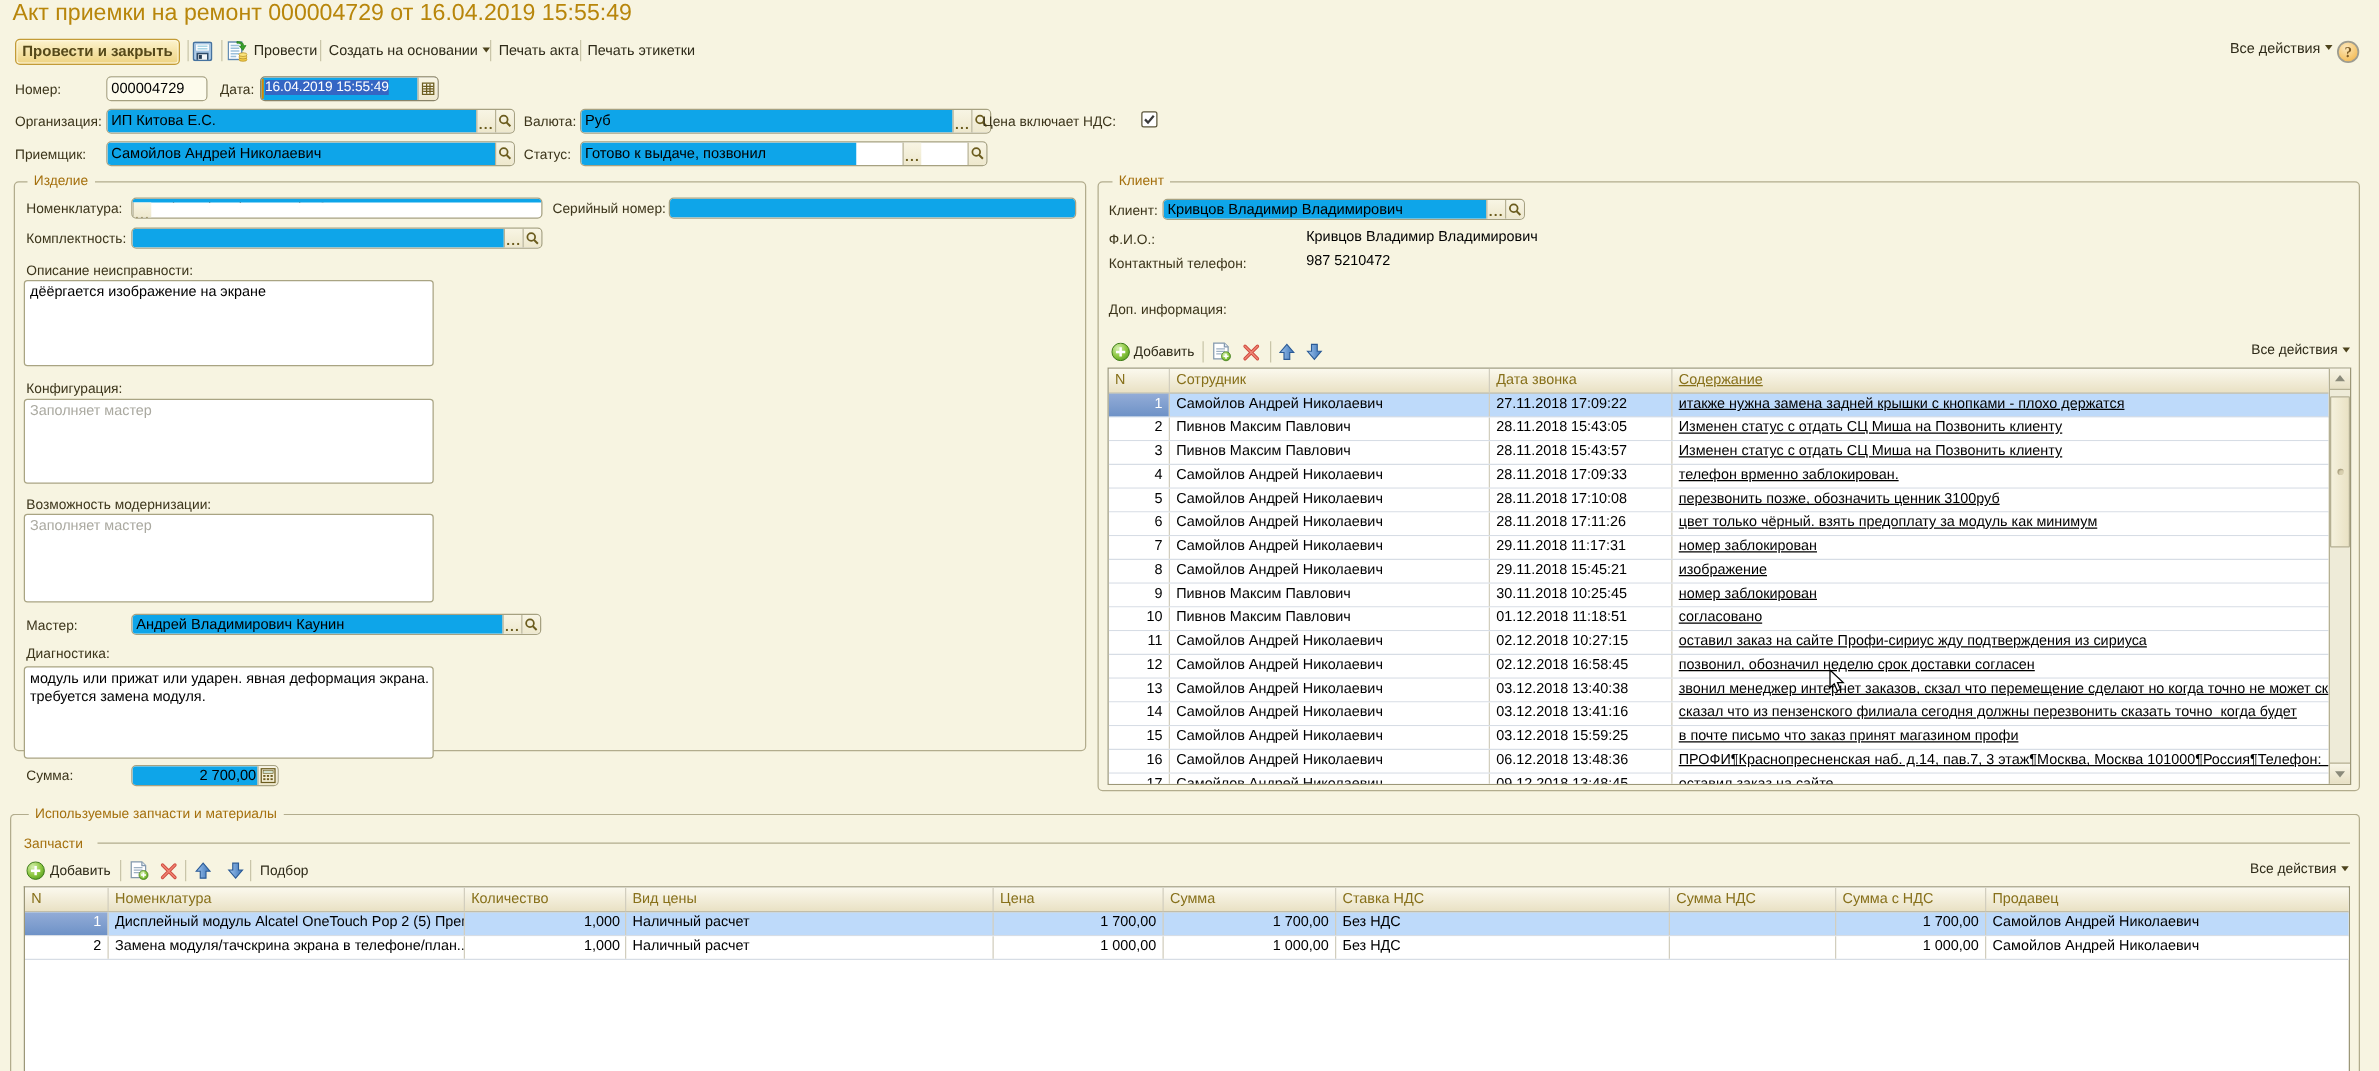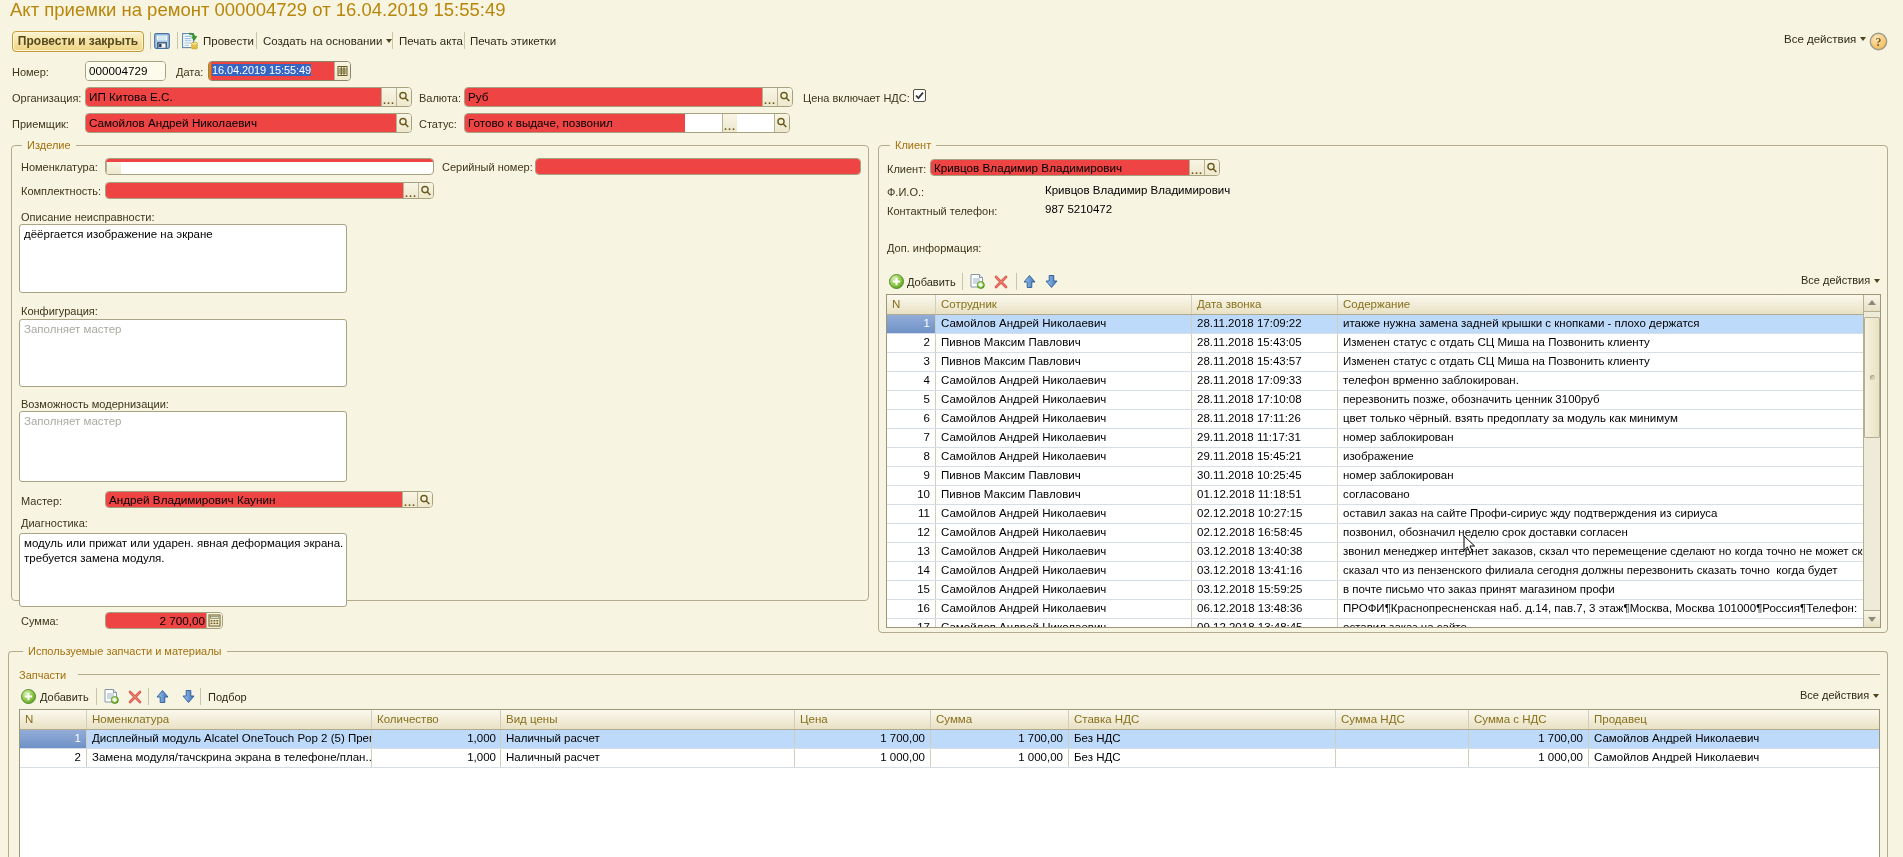--- a/index.html
+++ b/index.html
@@ -1,36 +1,36 @@
 <!DOCTYPE html>
 <html><head><meta charset="utf-8">
 <style>
 * { margin:0; padding:0; box-sizing:border-box; }
 html,body { width:1903px; height:857px; overflow:hidden; }
 body { background:#f7f4e1; font-family:"Liberation Sans", sans-serif; font-size:11px; color:#3c351b; position:relative; }
 .abs { position:absolute; }
 .lbl { position:absolute; color:#3c351b; font-size:11px; white-space:nowrap; }
 .fld { position:absolute; display:flex; border:1px solid #a6a181; border-radius:4px; background:#fff; overflow:hidden; }
-.fld .txt { flex:1; background:#ef4444; padding:2px 3px; font-size:11.7px; white-space:nowrap; overflow:hidden; color:#000; }
+.fld .txt { flex:1; background:#0ea5e9; padding:2px 3px; font-size:11.7px; white-space:nowrap; overflow:hidden; color:#000; }
 .fld .btn { border-left:1px solid #b8b293; background:linear-gradient(#f8f5e4,#eee8cd); color:#7a6a20; text-align:center; position:relative; }
 .dots { font-weight:bold; letter-spacing:1px; font-size:11px; color:#6b5c1e; line-height:1; }
 .grp { position:absolute; border:1px solid #b2ac8d; border-radius:4px; }
 .grp > .gt { position:absolute; top:-7px; background:#f7f4e1; padding:0 5px; color:#a5700e; font-size:11px; white-space:nowrap; }
 .ta { position:absolute; border:1px solid #a9a483; border-radius:3px; background:#fff; padding:2px 4px; font-size:11.5px; color:#000; line-height:15px; white-space:nowrap; }
 .ph { color:#aaa9a0; }
 .sep { position:absolute; width:1px; height:17px; background:#c9c5a9; top:32px; }
 .tbtxt { position:absolute; font-size:11.5px; color:#2e2a18; top:35px; white-space:nowrap; }
 .arr-down { display:inline-block; width:0; height:0; border-left:3.5px solid transparent; border-right:3.5px solid transparent; border-top:4px solid #4d431c; vertical-align:middle; margin-left:4px; margin-bottom:1px; }
 .cwrap { position:absolute; left:0; top:0; right:17px; bottom:0; overflow:hidden; }
 .crow { display:flex; height:19px; border-bottom:1px solid #d7dde5; font-size:11.5px; color:#000; background:#fff; }
 .crow > div { padding:2px 0 0 5px; white-space:nowrap; overflow:hidden; }
 .cn { width:49px; border-right:1px solid #d2cebe; text-align:right; padding:2px 5px 0 0 !important; }
 .cs { width:256px; border-right:1px solid #d2cebe; }
 .cd { width:146px; border-right:1px solid #d2cebe; }
-.cc { flex:1; }
+.cc { flex:1;text-decoration:underline; }
 .chead { height:20px; background:linear-gradient(#fbf9ee,#e9e1c4); color:#87701a; border-bottom:1px solid #b0ab90; }
 .chead > div { padding-top:3px; }
 .hn { width:49px; border-right:1px solid #d2cebe; text-align:left; }
 .sel { background:#bedafa; }
 .nsel { background:linear-gradient(#93acd7,#6e92c7); color:#fff; }
 .pn { width:67px; border-right:1px solid #d2cebe; text-align:right; padding:2px 5px 0 0 !important; }
 .p2 { width:285px; border-right:1px solid #d2cebe; }
 .p3 { width:129px; border-right:1px solid #d2cebe; text-align:right; padding-right:4px !important; }
 .p4 { width:294px; border-right:1px solid #d2cebe; }
 .p5 { width:136px; border-right:1px solid #d2cebe; text-align:right; padding-right:5px !important; }
@@ -112,21 +112,21 @@
 </div>
 <div class="lbl" style="left:419px;top:92px;">Валюта:</div>
 <div class="fld" style="left:464px;top:87px;width:329px;height:20px;">
   <div class="txt">Руб</div>
   <div class="btn" style="width:15px;"><span class="dots" style="position:relative;top:6px;">...</span></div>
   <div class="btn" style="width:15px;"><svg width="12" height="12" viewBox="0 0 12 12" style="margin-top:3px;">
         <circle cx="5" cy="4.6" r="3.1" fill="none" stroke="#6b5c1e" stroke-width="1.4"></circle>
         <path d="M7.3 7l3 3" stroke="#6b5c1e" stroke-width="1.6"></path>
       </svg></div>
 </div>
-<div class="lbl" style="left:803px;top:92px;">Цена включает НДС:</div>
+<div class="lbl" style="left:786px;top:92px;">Цена включает НДС:</div>
 <div class="abs" style="left:913px;top:89px;width:13px;height:13px;border:1px solid #5a543a;border-radius:2px;background:#fff;">
 <svg width="11" height="11" viewBox="0 0 11 11">
       <path d="M2 5.5 l2.4 2.6 L9 2.6" fill="none" stroke="#3a3a3a" stroke-width="1.8"></path>
     </svg></div>
 
 <div class="lbl" style="left:12px;top:118px;">Приемщик:</div>
 <div class="fld" style="left:85px;top:113px;width:327px;height:20px;">
   <div class="txt">Самойлов Андрей Николаевич</div>
   <div class="btn" style="width:15px;"><svg width="12" height="12" viewBox="0 0 12 12" style="margin-top:3px;">
         <circle cx="5" cy="4.6" r="3.1" fill="none" stroke="#6b5c1e" stroke-width="1.4"></circle>
@@ -263,21 +263,21 @@
   <div class="cwrap">
   <div class="crow chead">
         <div class="hn">N</div>
         <div class="cs">Сотрудник</div>
         <div class="cd">Дата звонка</div>
         <div class="cc">Содержание</div>
       </div>
   <div class="crow sel">
         <div class="cn nsel">1</div>
         <div class="cs">Самойлов Андрей Николаевич</div>
-        <div class="cd">28.11.2018 17:09:22</div>
+        <div class="cd">27.11.2018 17:09:22</div>
         <div class="cc">итакже нужна замена задней крышки с кнопками - плохо держатся</div>
       </div>
   <div class="crow">
         <div class="cn">2</div>
         <div class="cs">Пивнов Максим Павлович</div>
         <div class="cd">28.11.2018 15:43:05</div>
         <div class="cc">Изменен статус с отдать СЦ Миша на Позвонить клиенту</div>
       </div>
   <div class="crow">
         <div class="cn">3</div>

